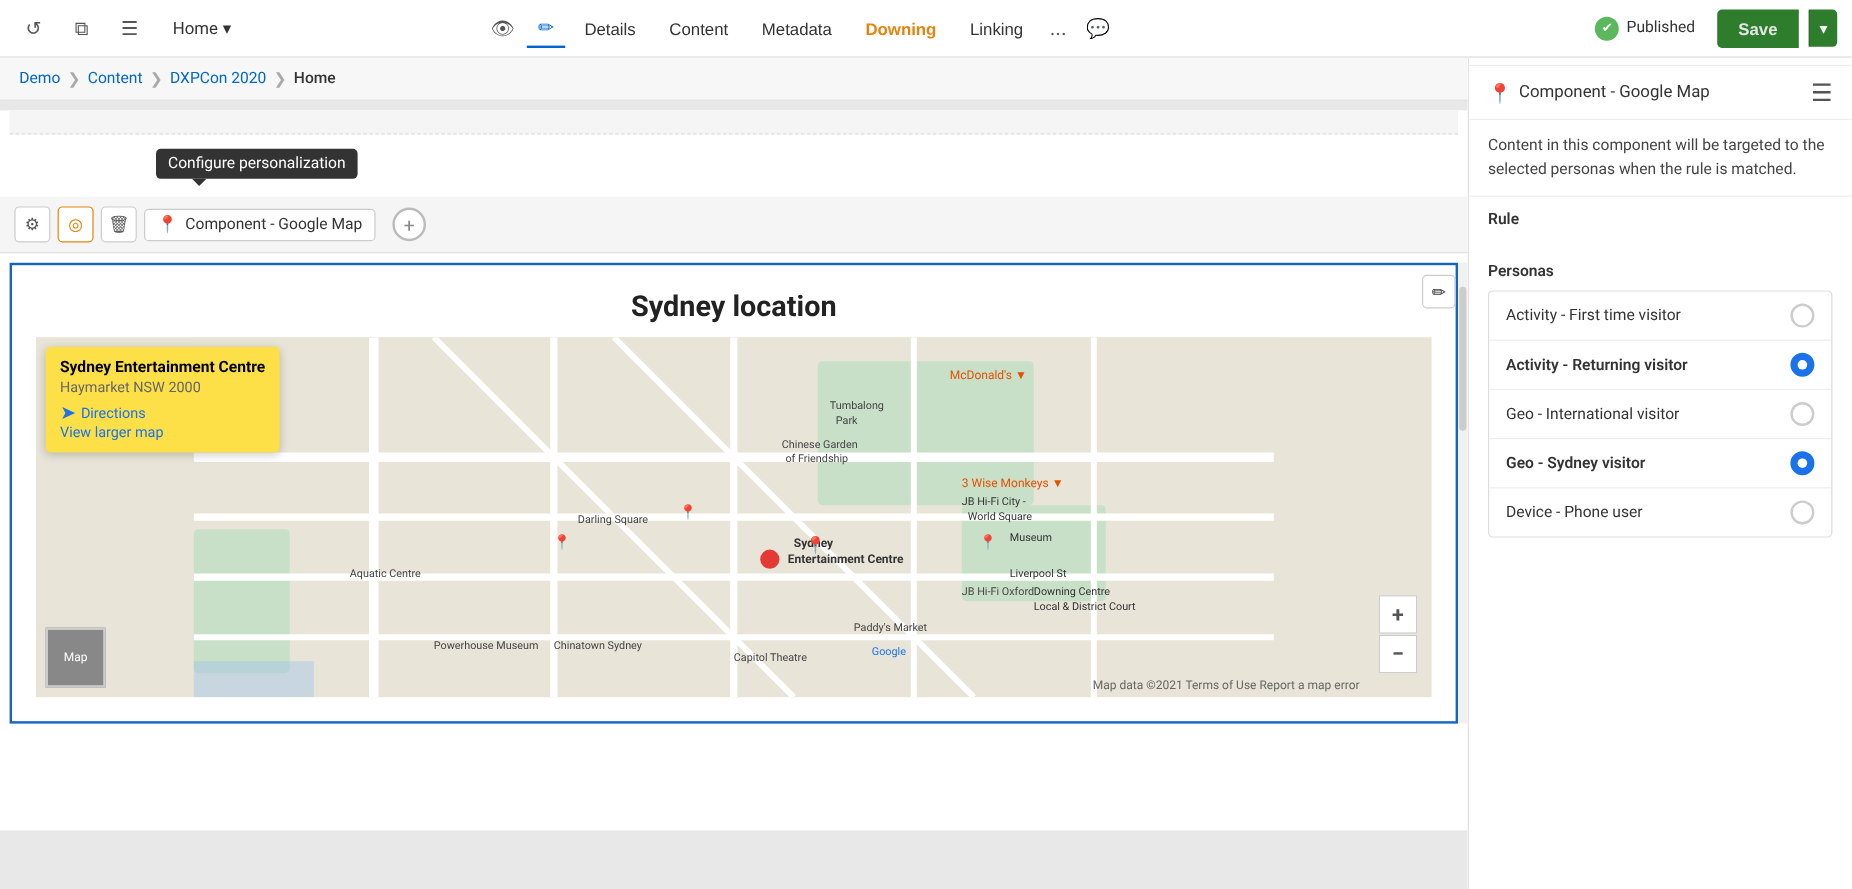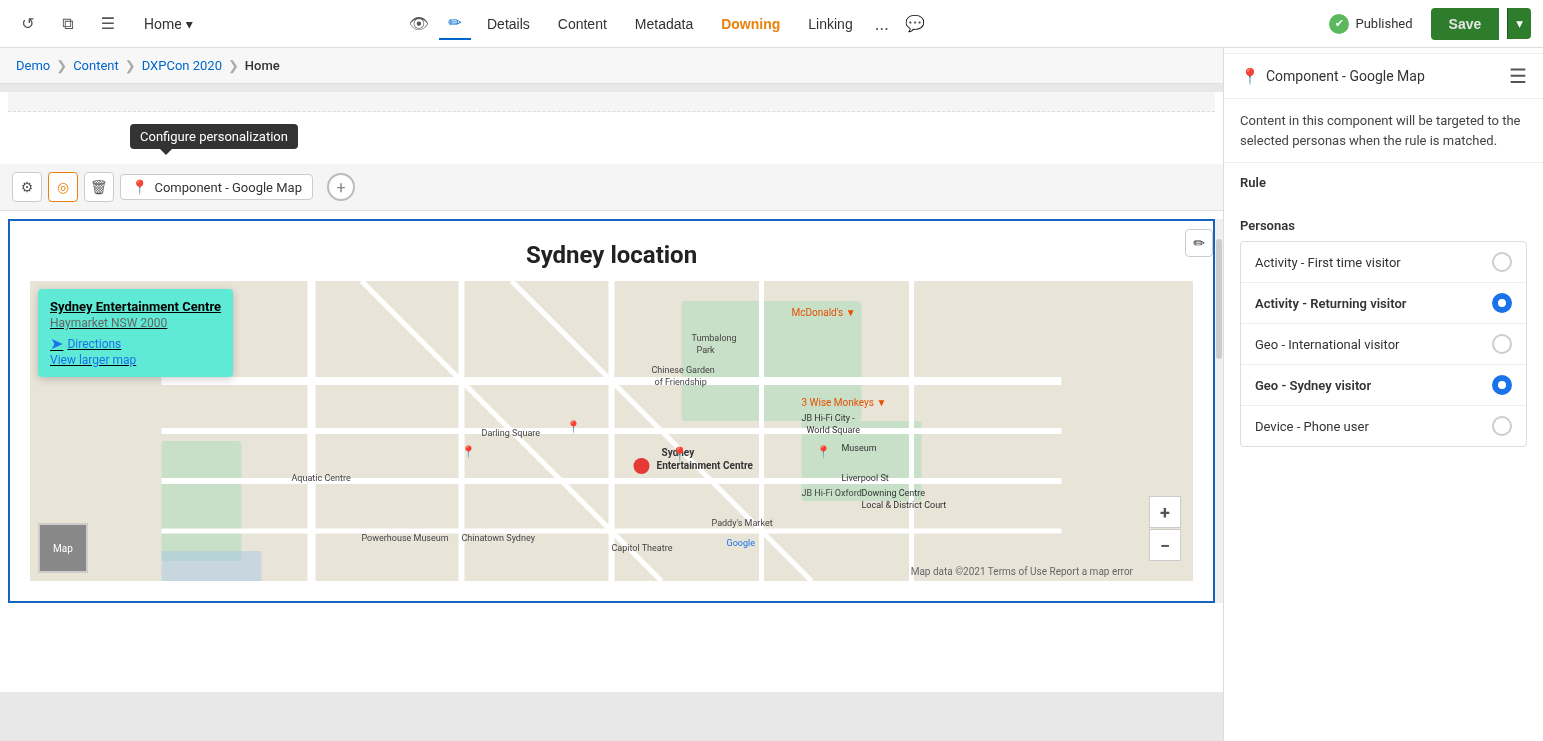--- a/index.html
+++ b/index.html
@@ -183,27 +183,26 @@
       width: 100%;
       height: 100%;
       position: absolute;
       top: 0; left: 0;
     }
     
     .map-info-card {
       position: absolute;
       top: 8px;
       left: 8px;
-      background: #5eead4;
+      background: #fde047;
       border-radius: 4px;
       padding: 10px 12px;
       box-shadow: 0 2px 8px rgba(0,0,0,0.2);
       font-size: 12px;
       min-width: 180px;
-      text-decoration: underline;
     }
     .map-info-title { font-weight: bold; font-size: 13px; margin-bottom: 2px; }
     .map-info-addr { color: #666; margin-bottom: 4px; }
     .map-info-link { color: #1a73e8; cursor: pointer; text-decoration: none; font-size: 12px; }
     .map-directions { display: flex; align-items: center; gap: 4px; color: #1a73e8; font-size: 12px; cursor: pointer; margin-top: 4px; }
     .map-controls {
       position: absolute;
       bottom: 20px;
       right: 12px;
       display: flex;

